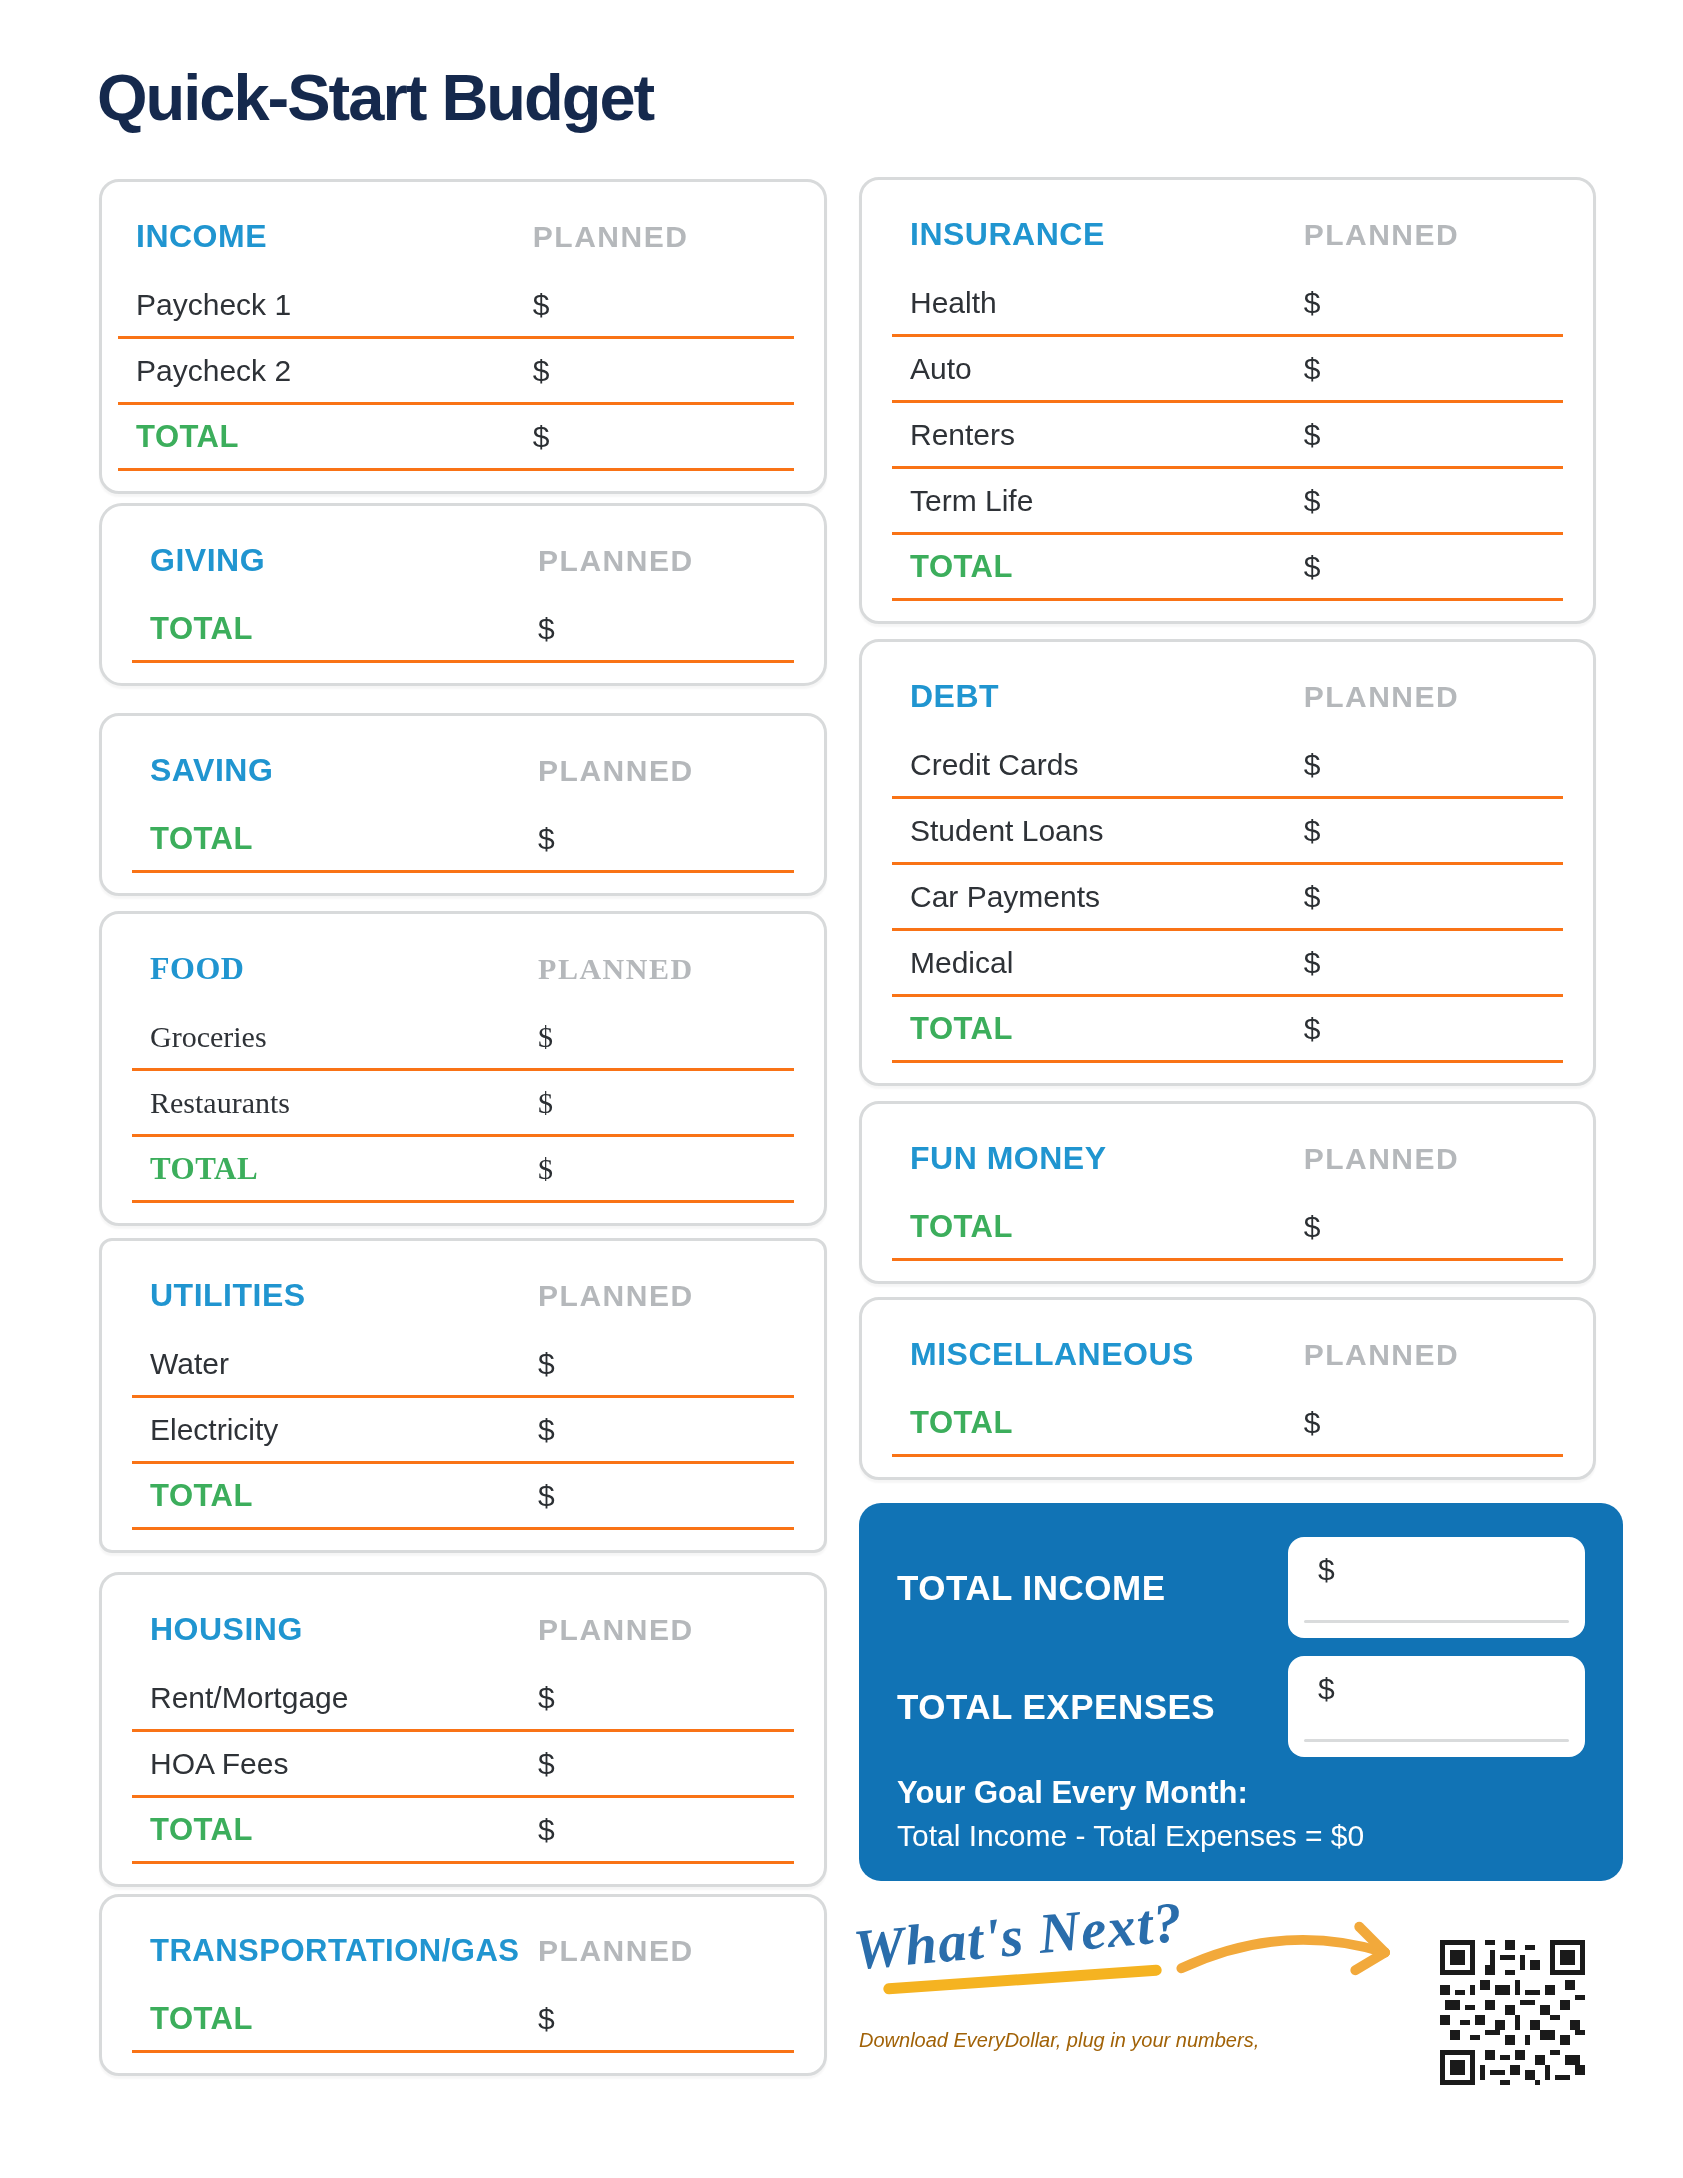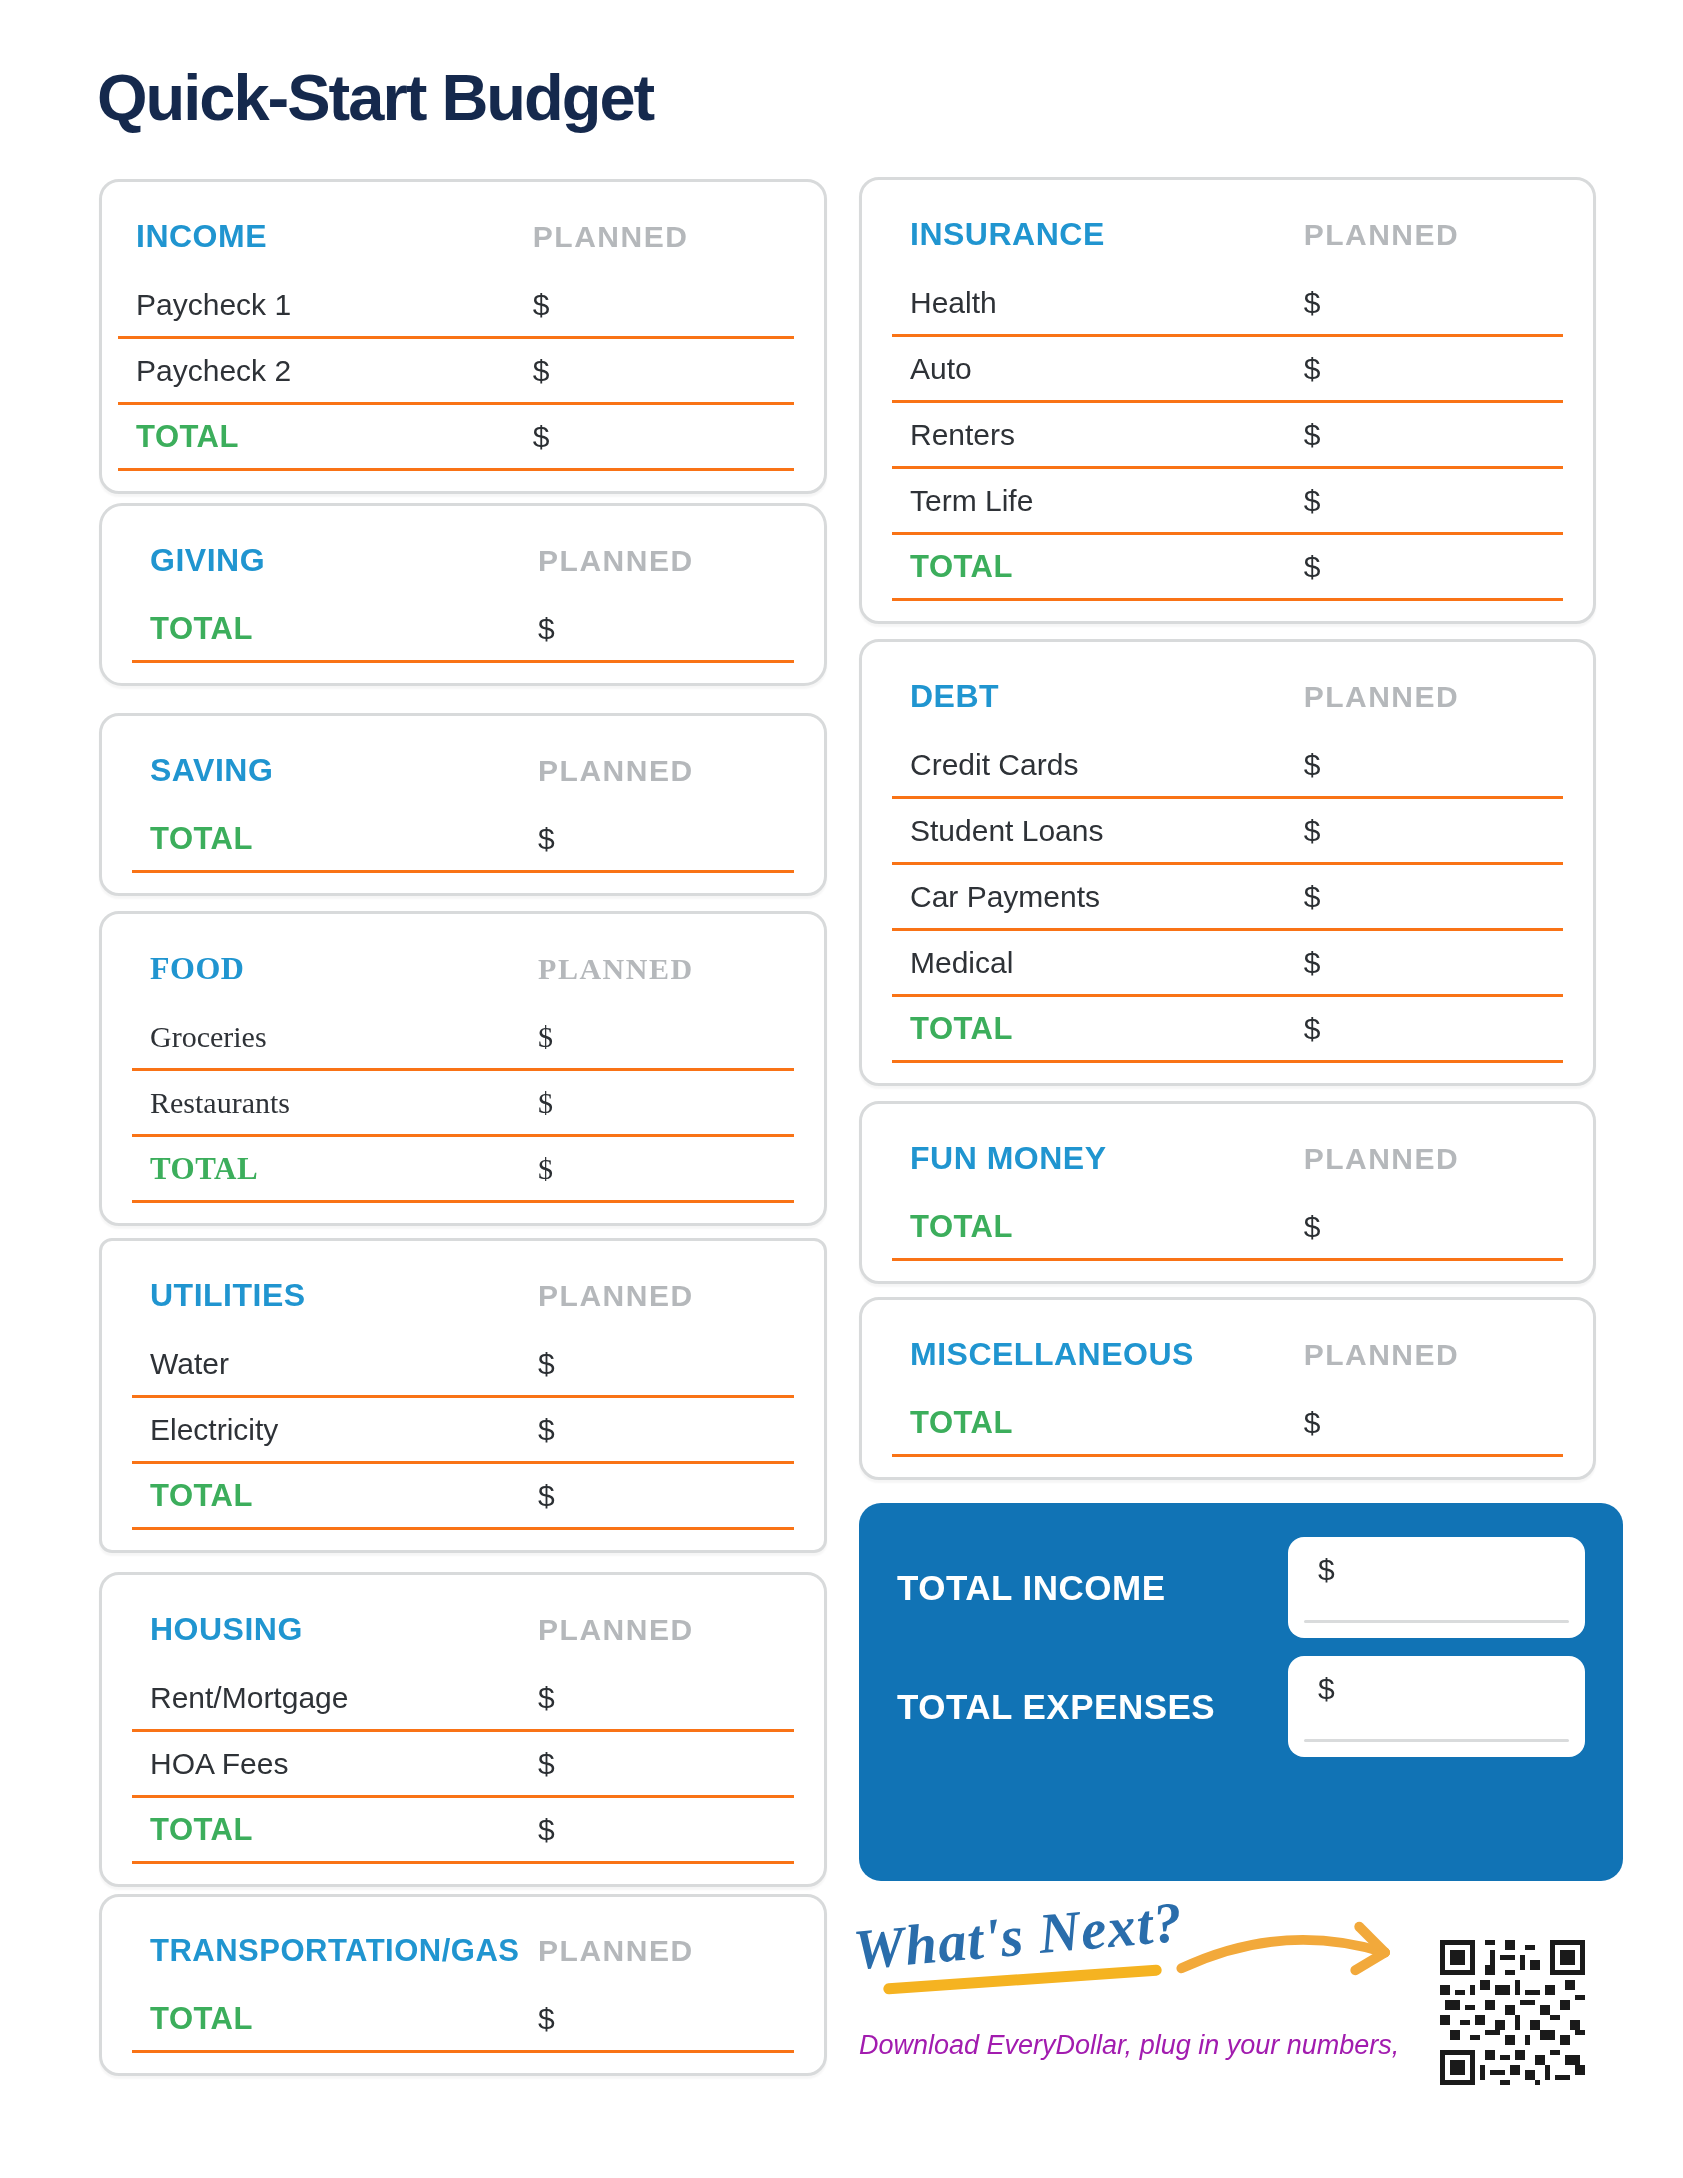--- a/index.html
+++ b/index.html
@@ -59,21 +59,21 @@
     position:absolute;left:0;top:0;
     font-family:"Liberation Serif",serif;font-style:italic;font-weight:bold;
     font-size:57px;color:#2a6dab;transform:rotate(-5deg);letter-spacing:1px;
     white-space:nowrap;
   }
   .arrow-svg{position:absolute;left:1173px;top:1911px;}
   .qr{position:absolute;left:1440px;top:1940px;width:145px;height:145px;}
 
   .caption{
     position:absolute;left:859px;top:2026px;
-    font-size:27px;font-style:italic;color:#a21caf;line-height:1.45;
+    font-size:20px;font-style:italic;color:#a16207;line-height:1.45;
   }
 </style>
 </head>
 <body>
 
 <div class="page">
 
   <div class="page-title">Quick-Start Budget</div>
 
   <div class="card col-left" style="top:179px;padding-left:16px;">
@@ -266,20 +266,24 @@
       <span class="sum-label">TOTAL INCOME</span>
       <div class="sum-input">
         <span class="dollar">$</span>
       </div>
     </div>
     <div class="sum-row">
       <span class="sum-label">TOTAL EXPENSES</span>
       <div class="sum-input">
         <span class="dollar">$</span>
       </div>
+    </div>
+    <div class="goal">
+      <div class="goal-head">Your Goal Every Month:</div>
+      <div class="goal-text">Total Income - Total Expenses = $0</div>
     </div>
   </div>
 
   <div class="script-wrap">
     <div class="script-highlight"></div>
     <div class="script-text">What's Next?</div>
   </div>
 
   <svg class="arrow-svg" width="248" height="83" viewBox="0 0 250 84">
     <path d="M8,58 Q110,10 214,42" fill="none" stroke="#f2a93b" stroke-width="10" stroke-linecap="round"></path>

